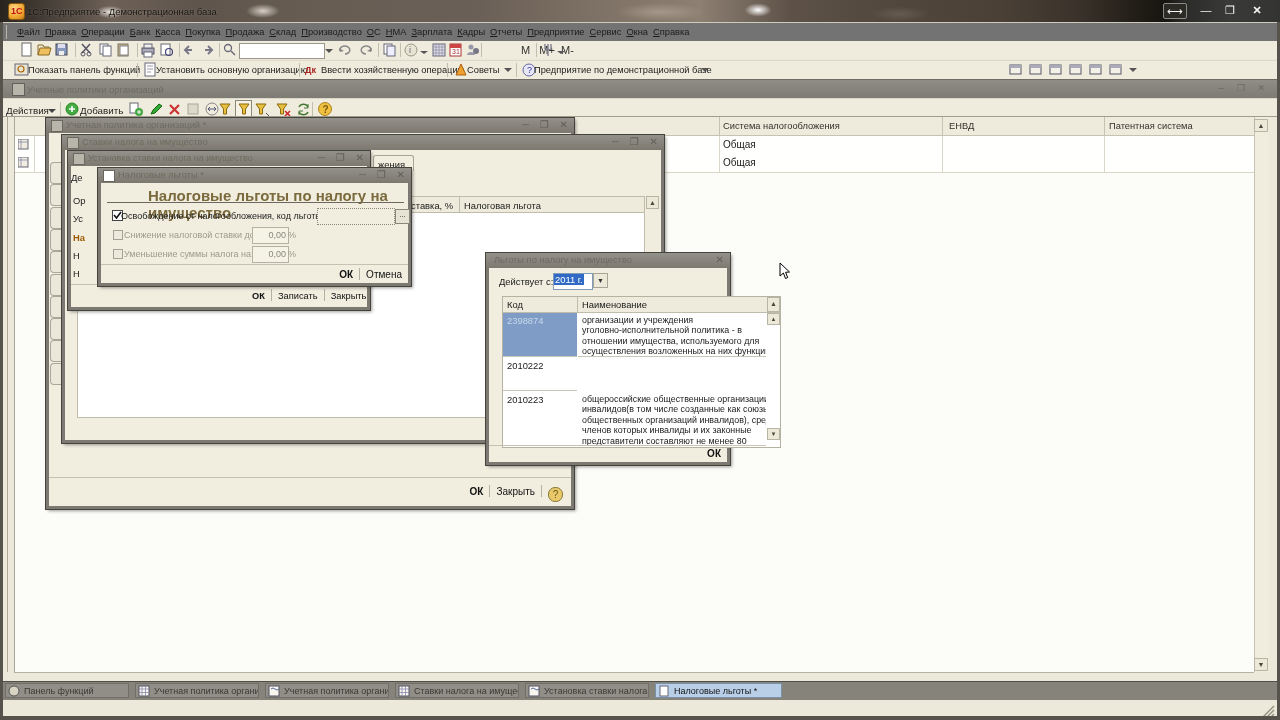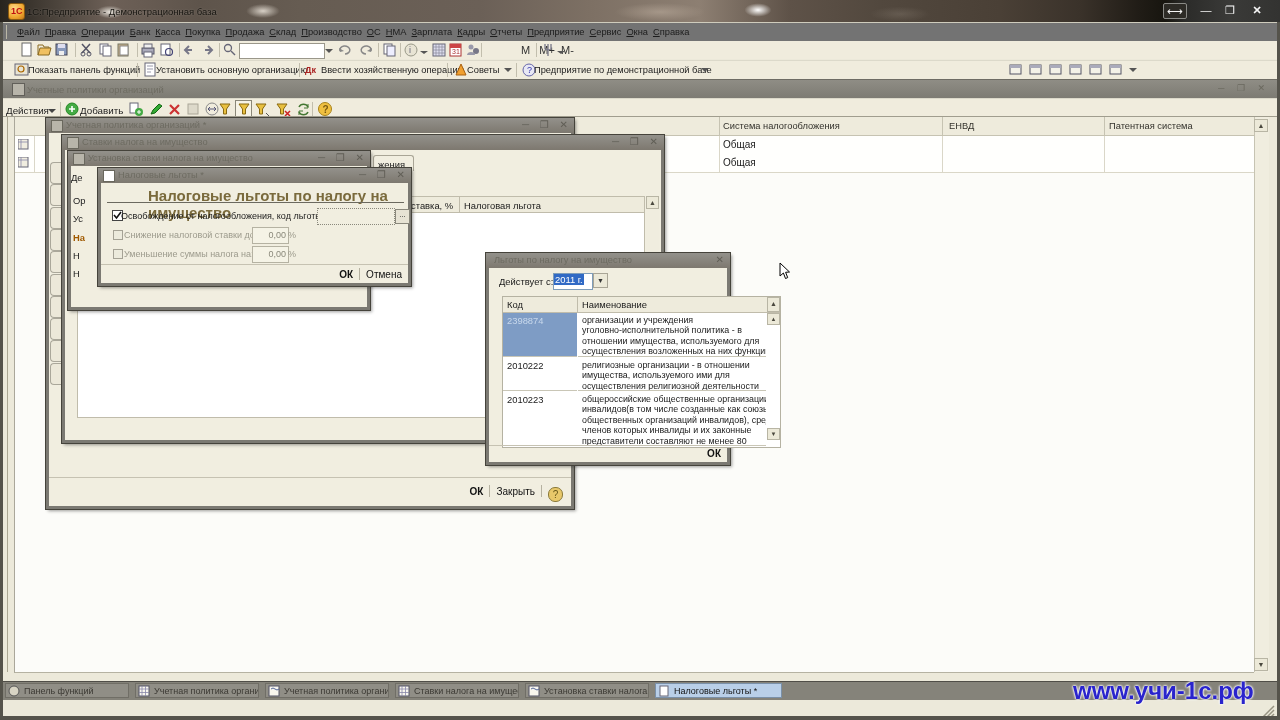--- a/index.html
+++ b/index.html
@@ -374,20 +374,23 @@
   </div>
 
   <div id="winC" class="w1c" style="left:68px;top:151px;width:302px;height:159px;font-size:9.4px;">
     <div class="wtitle" style="font-size:9px;">Установка ставки налога на имущество<span class="wbtns">─ ❐ ✕</span><span class="wicon"></span></div>
     <div style="position:absolute;left:0px;top:18px;color:#222;">Де</div>
     <div style="position:absolute;left:2px;top:41px;color:#222;">Ор</div>
     <div style="position:absolute;left:2px;top:59px;color:#222;">Ус</div>
     <div style="position:absolute;left:2px;top:78px;color:#a05a00;font-weight:bold;">На</div>
     <div style="position:absolute;left:2px;top:96px;color:#222;">Н</div>
     <div style="position:absolute;left:2px;top:114px;color:#222;">Н</div>
+    <div style="position:absolute;left:0;bottom:0;width:100%;height:22px;border-top:1px solid #c6c2b2;">
+      <div class="btnrow" style="left:181px;top:4px;font-size:9.3px;"><b>ОК</b><span class="bsep"></span>Записать<span class="bsep"></span>Закрыть</div>
+    </div>
   </div>
 
   <div id="winE" class="w1c" style="left:98px;top:168px;width:313px;height:118px;font-size:9px;">
     <div class="wtitle">Налоговые льготы *<span class="wbtns">─ ❐ ✕</span><span class="wicon" style="background:#fff;"></span></div>
     <div style="position:absolute;left:6px;top:16px;font-weight:bold;color:#7a6a3c;font-size:15px;margin-left:41px;">Налоговые льготы по налогу на имущество</div>
     <div style="position:absolute;left:6px;top:31px;right:4px;height:1px;background:#6b695f;"></div>
     <div class="cb" style="position:absolute;left:11px;top:39px;width:11px;height:11px;background:#fff;border:1px solid #444;box-sizing:border-box;"><svg width="9" height="9" viewBox="0 0 9 9">
           <path d="M1 4 L3.5 7 L8 1" stroke="#111" stroke-width="1.6" fill="none"></path>
         </svg></div>
     <div style="position:absolute;left:20px;top:40px;">Освобождение от налогообложения, код льготы:</div>
@@ -421,25 +424,20 @@
       </div>
       <div id="dtable" style="position:absolute;left:0;top:16px;width:100%;bottom:0;overflow:hidden;">
           <div style="position:absolute;left:0;top:0px;width:74px;height:44px;background:#7e9cc5;color:#c8d8ec;border-bottom:1px solid #c9c6b6;box-sizing:border-box;padding:2px 0 0 4px;font-size:9.4px;">2398874</div>
           <div style="position:absolute;left:75px;top:0px;width:188px;height:44px;border-bottom:1px solid #c9c6b6;box-sizing:border-box;overflow:hidden;font-size:8.9px;">
             <div style="position:absolute;left:4px;top:2px;white-space:nowrap;">организации и учреждения</div>
             <div style="position:absolute;left:4px;top:12.4px;white-space:nowrap;">уголовно-исполнительной политика - в</div>
             <div style="position:absolute;left:4px;top:22.8px;white-space:nowrap;">отношении имущества, используемого для</div>
             <div style="position:absolute;left:4px;top:33.2px;white-space:nowrap;">осуществления возложенных на них функций</div>
           </div>
           <div style="position:absolute;left:0;top:45px;width:74px;height:33px;border-bottom:1px solid #c9c6b6;box-sizing:border-box;padding:2px 0 0 4px;font-size:9.4px;">2010222</div>
-          <div style="position:absolute;left:75px;top:45px;width:188px;height:33px;border-bottom:1px solid #c9c6b6;box-sizing:border-box;overflow:hidden;font-size:8.9px;">
-            <div style="position:absolute;left:4px;top:2px;white-space:nowrap;">религиозные организации - в отношении</div>
-            <div style="position:absolute;left:4px;top:12.4px;white-space:nowrap;">имущества, используемого ими для</div>
-            <div style="position:absolute;left:4px;top:22.8px;white-space:nowrap;">осуществления религиозной деятельности</div>
-          </div>
           <div style="position:absolute;left:0;top:79px;width:74px;height:54px;border-bottom:1px solid #c9c6b6;box-sizing:border-box;padding:2px 0 0 4px;font-size:9.4px;">2010223</div>
           <div style="position:absolute;left:75px;top:79px;width:188px;height:54px;border-bottom:1px solid #c9c6b6;box-sizing:border-box;overflow:hidden;font-size:8.9px;">
             <div style="position:absolute;left:4px;top:2px;white-space:nowrap;">общероссийские общественные организации</div>
             <div style="position:absolute;left:4px;top:12.4px;white-space:nowrap;">инвалидов(в том числе созданные как союзы</div>
             <div style="position:absolute;left:4px;top:22.8px;white-space:nowrap;">общественных организаций инвалидов), среди</div>
             <div style="position:absolute;left:4px;top:33.2px;white-space:nowrap;">членов которых инвалиды и их законные</div>
             <div style="position:absolute;left:4px;top:43.6px;white-space:nowrap;">представители составляют не менее 80</div>
           </div>
           <div class="sbtn" style="right:0px;top:0px;width:13px;height:12px;font-size:6px;line-height:10px;">▲</div>
           <div class="sbtn" style="right:0px;top:115px;width:13px;height:12px;font-size:6px;line-height:10px;">▼</div>
@@ -474,21 +472,20 @@
       <div style="position:absolute;left:528px;top:3px;width:11px;height:11px;"><svg width="12" height="12">
           <rect x="1" y="1" width="10" height="10" fill="#f8f6ee" stroke="#556"></rect>
           <path d="M3 4 Q5 2 7 4 T11 4" stroke="#569" fill="none"></path>
         </svg></div>
       <div style="position:absolute;left:655px;top:1px;width:127px;height:15px;box-sizing:border-box;padding:2px 0 0 18px;overflow:hidden;white-space:nowrap;font-size:9px;background:#b9cfe8;border:1px solid #7a90a8;color:#111;">Налоговые льготы *</div>
       <div style="position:absolute;left:658px;top:3px;width:11px;height:11px;"><svg width="12" height="12">
           <rect x="2" y="1" width="8" height="10" fill="#fff" stroke="#667"></rect>
         </svg></div>
     </div>
 
-  <div id="watermark" class="abs" style="left:1073px;top:677px;font-size:24px;font-weight:bold;color:#2a24cc;text-shadow:0 0 2px #fff,0 0 2px #fff,0 0 3px #fff;">www.учи-1с.рф</div>
   <div class="abs" style="left:779px;top:262px;width:14px;height:22px;z-index:50;"><svg width="12" height="19" viewBox="0 0 12 19">
         <path d="M1 1 L1 14 L4.4 11 L6.5 16.5 L8.7 15.6 L6.6 10.3 L10.5 10 Z" fill="#fff" stroke="#000" stroke-width="1"></path>
       </svg></div>
   <div class="abs" style="left:1256px;top:704px;width:20px;height:13px;"><svg width="20" height="13">
         <path d="M18 2 L7 13 M18 6 L11 13 M18 10 L15 13" stroke="#989482" stroke-width="1.5"></path>
       </svg></div>
 
   <div class="abs" style="left:0;top:22px;width:3px;height:695px;background:#55534b;"></div>
   <div class="abs" style="left:7px;top:117px;width:1px;height:555px;background:#aba793;"></div>
   <div class="abs" style="left:1277px;top:22px;width:3px;height:695px;background:#55534b;"></div>

